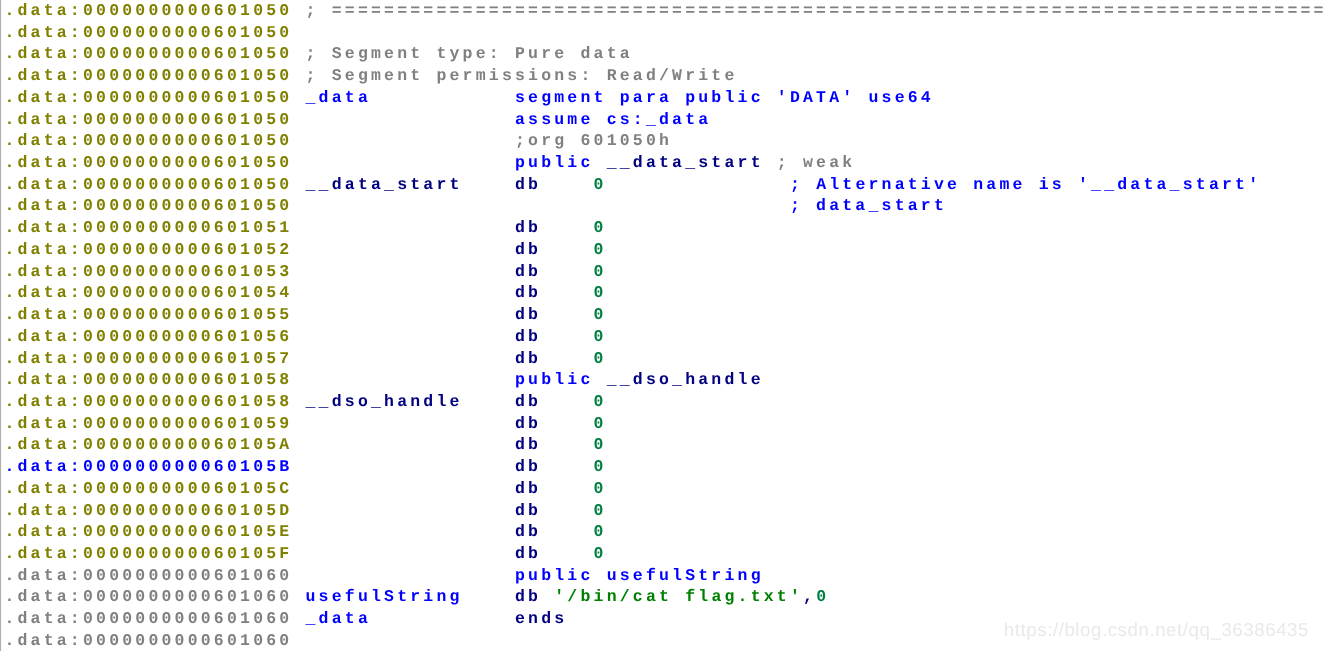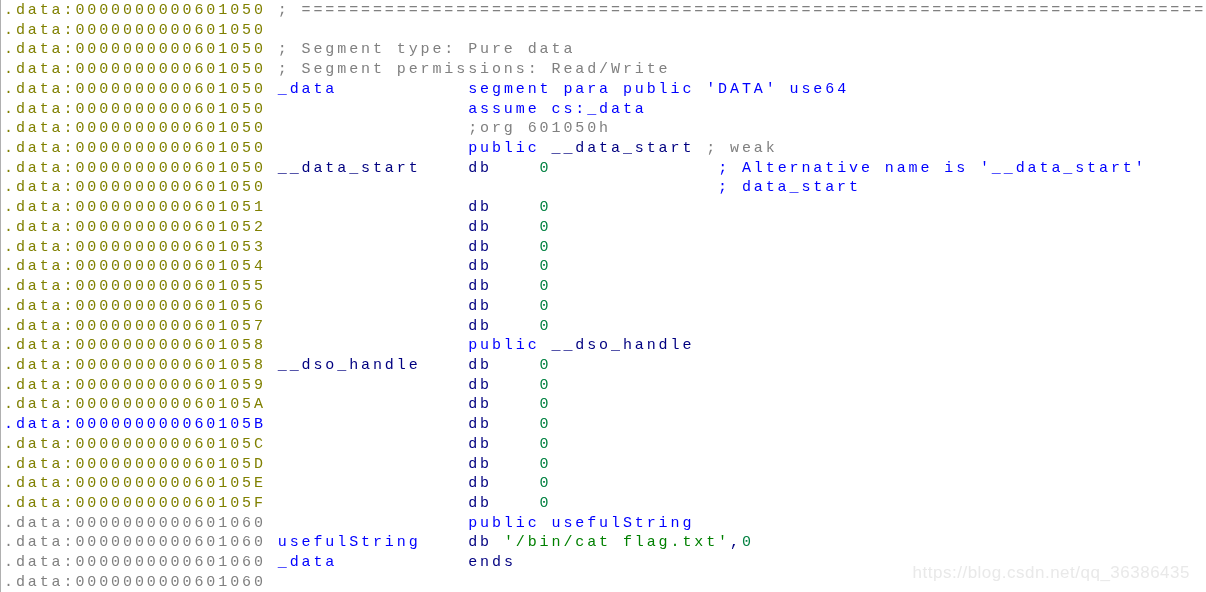--- a/index.html
+++ b/index.html
@@ -4,21 +4,21 @@
 <style>
   html,body{margin:0;padding:0;}
   body{
     width:1206px;height:592px;background:#ffffff;overflow:hidden;position:relative;
     font-family:"Liberation Mono","DejaVu Sans Mono",monospace;
   }
   #listing{
     position:absolute;left:0;top:0;width:1206px;height:592px;
     border-left:1px solid #b0b0b0;
     padding:1px 0 0 3px;box-sizing:border-box;
-    font-weight:normal;font-size:15px;letter-spacing:2.9px;
+    font-weight:bold;font-size:15px;letter-spacing:2.9px;
     white-space:pre;overflow:hidden;cursor:text;
   }
   .line{height:19.733px;line-height:19.733px;white-space:pre;}
   #watermark{
     position:absolute;right:16px;bottom:9px;
     font-family:"Liberation Sans","DejaVu Sans",sans-serif;
     font-size:17px;letter-spacing:0.5px;color:#e9e9e9;font-weight:normal;
     user-select:none;
   }
 </style>

